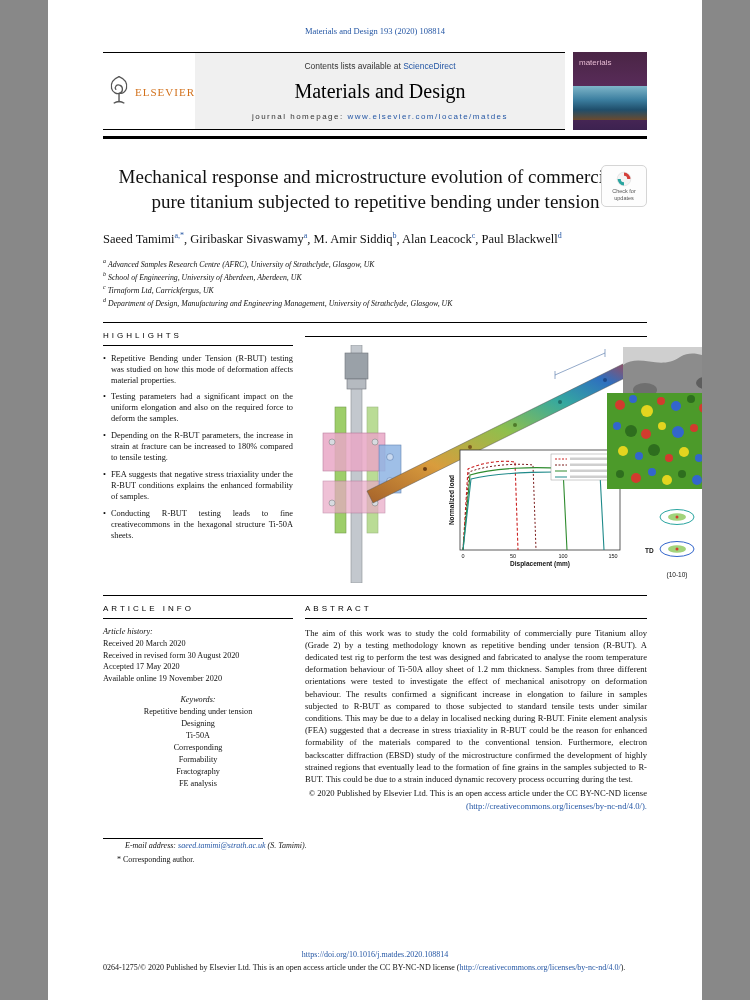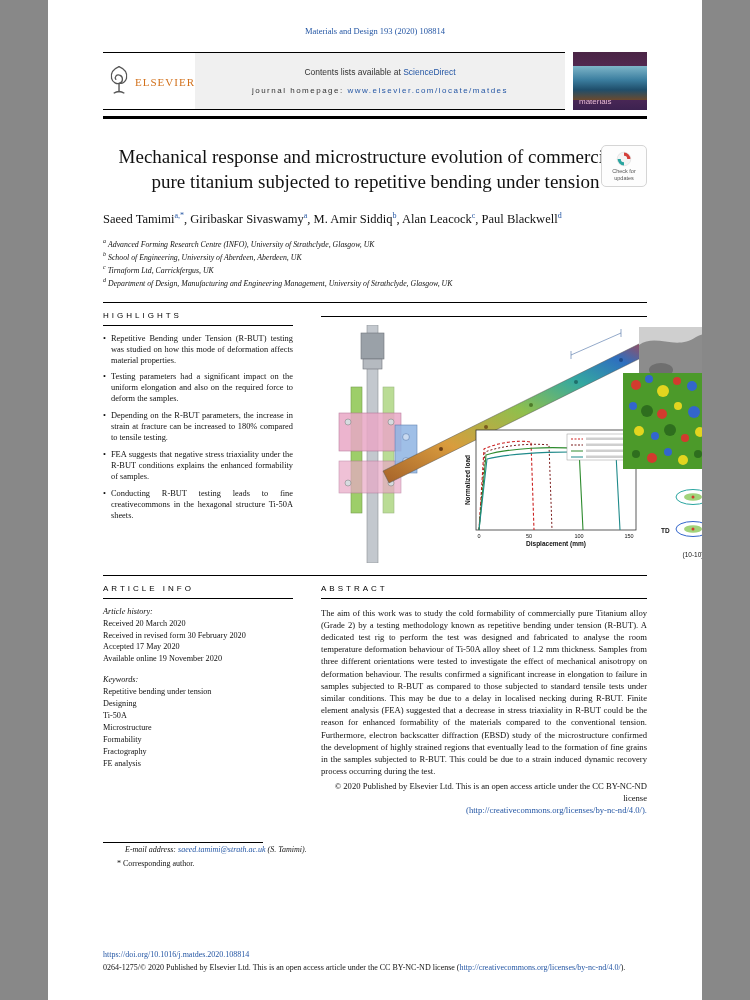--- a/index.html
+++ b/index.html
@@ -26,21 +26,21 @@
     border-top:1px solid #000; border-bottom:1px solid #000;
   }
   .logo-box { width:92px; background:#fff; display:flex; flex-direction:row; align-items:center; justify-content:center; padding:4px 0; }
   .logo-text { font-family:"Liberation Serif",serif; font-size:11px; letter-spacing:1px; color:#d2711c; margin-top:2px; }
   .header-center { flex:1; background:#f0f0f0; display:flex; flex-direction:column; align-items:center; justify-content:center; gap:9px; padding:8px 0; }
   .contents-line { font-family:"Liberation Sans",sans-serif; font-size:8.5px; color:#333; }
   .journal-title { font-family:"Liberation Serif",serif; font-size:20px; color:#000; }
   .homepage-line { font-family:"Liberation Sans",sans-serif; font-size:8px; letter-spacing:1.5px; color:#333; }
   .cover-thumb {
     width:74px; margin-left:8px; background:linear-gradient(180deg,#4a2545 0%,#5c2d5e 55%,#3c2250 100%);
-    display:flex; align-items:flex-end; padding:6px 6px 4px 6px; position:relative;
+    display:flex; align-items:flex-start; padding:6px 6px 4px 6px; position:relative;
   }
   .cover-title1 { color:#e6b9d2; font-family:"Liberation Sans",sans-serif; font-size:8px; }
   .cover-title2 { color:#fff; font-family:"Liberation Sans",sans-serif; font-weight:bold; font-size:10px; letter-spacing:.5px;padding-left:42px; }
   .cover-img { position:absolute; left:0; right:0; bottom:10px; height:34px;
     background:linear-gradient(180deg,#7fb6c9 0%,#3c7fa0 40%,#1f4e6b 70%,#6b4a2e 100%); }
   .thick-rule { height:3px; background:#000; margin-top:6px; }
 
   
   .title-row { position:relative; margin-top:26px; }
   .title { font-size:19px; font-weight:400; line-height:1.3; width:545px;text-align:center; }
@@ -53,47 +53,47 @@
 
   
   .authors { margin-top:16px; font-size:12.5px; }
   .authors sup { color:#2456a4; font-size:8px; }
   .affiliations { margin-top:10px; font-size:7.8px; font-style:italic; line-height:1.5; }
   .affiliations sup { font-size:6px; margin-right:2px; }
 
   .rule { height:1px; background:#000; margin-top:12px; }
 
   
-  .two-col { display:flex; gap:28px; margin-top:8px; }
+  .two-col { display:flex; gap:12px; margin-top:8px; }
   .col-left { flex:0 0 190px; width:190px; }
   .col-right { flex:1; min-width:0; }
   .section-heading { font-family:"Liberation Sans",sans-serif; font-size:8px; letter-spacing:3px; color:#000; }
   .heading-rule { height:1px; background:#000; margin-top:5px; margin-bottom:8px; }
 
   .highlights { list-style:none; font-size:8.4px; line-height:1.3; }
   .highlights li { display:flex; margin-bottom:6px; text-align:justify; }
   .highlights .bullet { margin-right:5px; }
 
   .ga-figure { width:426px; height:238px; }
 
   
   .info-label { font-style:italic; font-size:8.2px; margin-bottom:2px; }
   .info-line { font-size:8.2px; line-height:1.45; }
-  .keywords-block { margin-top:10px; }
+  .keywords-block { margin-top:10px;text-align:center; }
 
   .abstract-text { font-size:8.6px; line-height:1.42; text-align:justify; }
   .abstract-copyright { font-size:8.6px; text-align:right; margin-top:2px; line-height:1.42; }
 
   
   .footnote-rule { width:160px; height:1px; background:#000; margin-top:26px; }
   .footnote { font-size:8px; margin-top:5px; margin-left:14px; }
   .footnote.email { font-style:italic; margin-left:22px; margin-top:2px; }
 
   .footer-block { position:absolute; left:55px; right:55px; bottom:28px; }
-  .doi { font-size:8px; margin-bottom:4px; }
+  .doi { font-size:8px; margin-bottom:4px;text-align:center; }
   .issn-line { font-size:8px; color:#111; }
 
   svg text { font-family:"Liberation Sans",sans-serif; }
 </style>
 </head>
 <body>
 
 <div class="page">
 
   <div class="journal-ref">Materials and Design 193 (2020) 108814</div>
@@ -106,20 +106,21 @@
           <path d="M30 4 C40 8 46 16 44 26 C42 33 36 37 31 35" fill="none" stroke="#555" stroke-width="2.4" stroke-linecap="round"></path>
           <path d="M30 36 L30 52" stroke="#555" stroke-width="2.6"></path>
           <path d="M20 54 C26 50 34 50 40 54" fill="none" stroke="#555" stroke-width="2.4"></path>
         </svg>
         <div class="logo-text">ELSEVIER</div>
       </div>
       <div class="header-center">
         <div class="contents-line">
           <span>Contents lists available at </span><a class="link">ScienceDirect</a>
         </div>
+        <div class="journal-title">Materials and Design</div>
         <div class="homepage-line">
           <span>journal homepage: </span><a class="link">www.elsevier.com/locate/matdes</a>
         </div>
       </div>
     </div>
     <div class="cover-thumb">
       <div class="cover-title1">materials</div>
       <div class="cover-title2">DESIGN</div>
       <div class="cover-img"></div>
     </div>
@@ -139,21 +140,21 @@
         <div>updates</div>
       </div>
     </div>
   </div>
 
   <div class="authors">
     <span class="author"><span>Saeed Tamimi</span><sup>a,*</sup><span>, </span></span><span class="author"><span>Giribaskar Sivaswamy</span><sup>a</sup><span>, </span></span><span class="author"><span>M. Amir Siddiq</span><sup>b</sup><span>, </span></span><span class="author"><span>Alan Leacock</span><sup>c</sup><span>, </span></span><span class="author"><span>Paul Blackwell</span><sup>d</sup><span></span></span>
   </div>
 
   <div class="affiliations">
-    <div><sup>a</sup><span>Advanced Forming Research Centre (INFO), University of Strathclyde, Glasgow, UK</span></div>
+    <div><sup>a</sup><span>Advanced Samples Research Centre (AFRC), University of Strathclyde, Glasgow, UK</span></div>
     <div><sup>b</sup><span>School of Engineering, University of Aberdeen, Aberdeen, UK</span></div>
     <div><sup>c</sup><span>Tirnaform Ltd, Carrickfergus, UK</span></div>
     <div><sup>d</sup><span>Department of Design, Manufacturing and Engineering Management, University of Strathclyde, Glasgow, UK</span></div>
   </div>
 
   <div class="rule"></div>
 
   <div class="two-col">
     <div class="col-left">
       <div class="section-heading">HIGHLIGHTS</div>
@@ -308,29 +309,29 @@
   </div>
 
   <div class="rule"></div>
 
   <div class="two-col">
     <div class="col-left">
       <div class="section-heading">ARTICLE INFO</div>
       <div class="heading-rule"></div>
       <div class="info-label">Article history:</div>
       <div class="info-line">Received 20 March 2020</div>
-      <div class="info-line">Received in revised form 30 February 2020</div>
+      <div class="info-line">Received in revised form 30 August 2020</div>
       <div class="info-line">Accepted 17 May 2020</div>
       <div class="info-line">Available online 19 November 2020</div>
       <div class="keywords-block">
         <div class="info-label">Keywords:</div>
         <div class="info-line">Repetitive bending under tension</div>
         <div class="info-line">Designing</div>
         <div class="info-line">Ti-50A</div>
-        <div class="info-line">Microstructure</div>
+        <div class="info-line">Corresponding</div>
         <div class="info-line">Formability</div>
         <div class="info-line">Fractography</div>
         <div class="info-line">FE analysis</div>
       </div>
     </div>
     <div class="col-right">
       <div class="section-heading">ABSTRACT</div>
       <div class="heading-rule"></div>
       <p class="abstract-text">The aim of this work was to study the cold formability of commercially pure Titanium alloy (Grade 2) by a testing methodology known as repetitive bending under tension (R-BUT). A dedicated test rig to perform the test was designed and fabricated to analyse the room temperature deformation behaviour of Ti-50A alloy sheet of 1.2 mm thickness. Samples from three different orientations were tested to investigate the effect of mechanical anisotropy on deformation behaviour. The results confirmed a significant increase in elongation to failure in samples subjected to R-BUT as compared to those subjected to standard tensile tests under similar conditions. This may be due to a delay in localised necking during R-BUT. Finite element analysis (FEA) suggested that a decrease in stress triaxiality in R-BUT could be the reason for enhanced formability of the materials compared to the conventional tension. Furthermore, electron backscatter diffraction (EBSD) study of the microstructure confirmed the development of highly strained regions that eventually lead to the formation of fine grains in the samples subjected to R-BUT. This could be due to a strain induced dynamic recovery process occurring during the test.</p>
       <div class="abstract-copyright">

